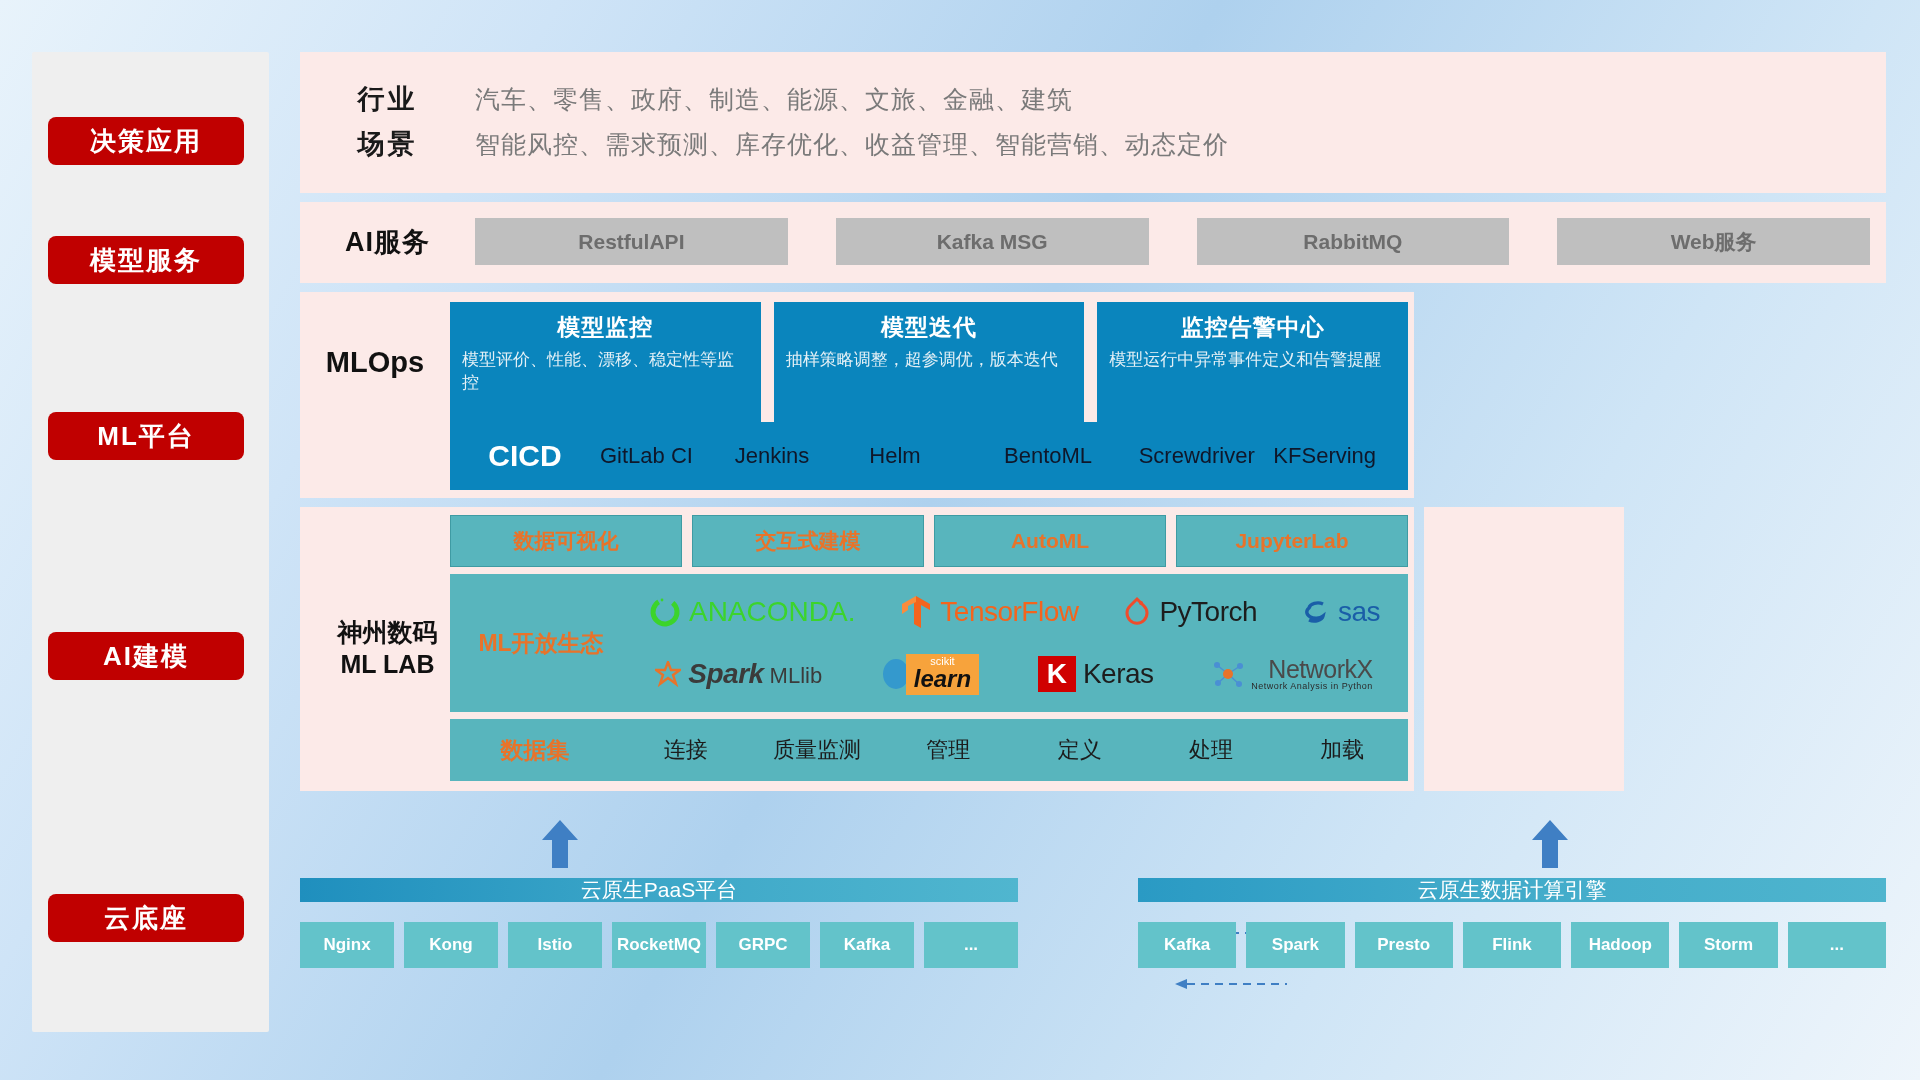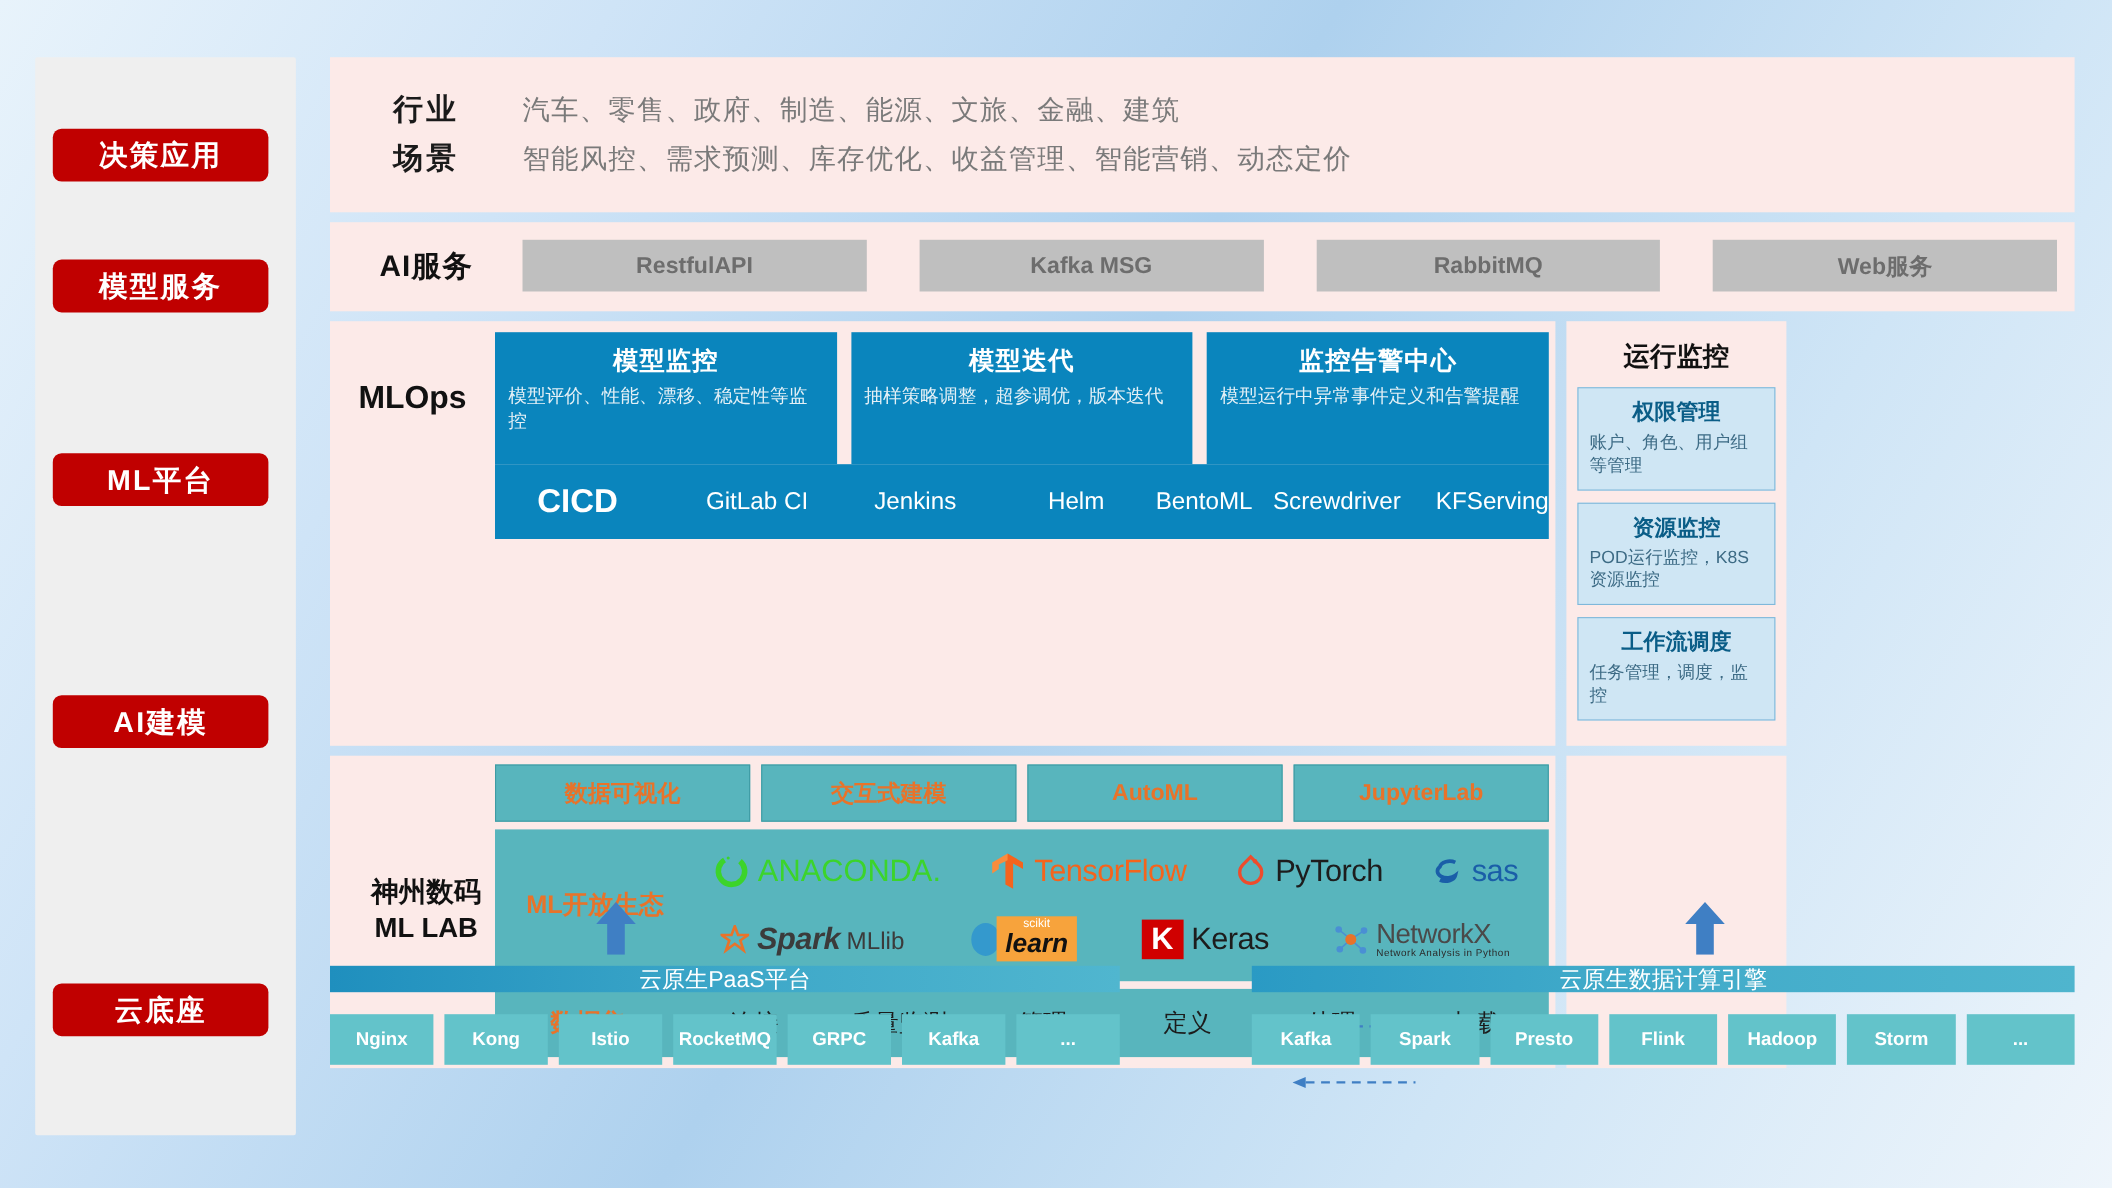--- a/index.html
+++ b/index.html
@@ -125,22 +125,22 @@
     overflow: hidden;
   }
   #cicd-title {
     width: 150px; flex: 0 0 150px;
     color: #fff; font-size: 30px; font-weight: bold;
     text-align: center;
   }
   #cicd-items { display: flex; flex: 1; }
   .cicd-item {
     flex: 1;
-    color: #ffffff; font-size: 22px;
-    text-align: right;
+    color: #0f172a; font-size: 22px;
+    text-align: left;
     line-height: 1.15;
     word-break: break-all;
   }
 
   
   #monitor-rail {
     width: 200px; flex: 0 0 200px;
     margin-left: 10px;
     background: #fceae8;
     padding: 10px 10px 12px 10px;
@@ -197,21 +197,21 @@
     display: flex; align-items: center;
     padding: 8px 6px;
     min-height: 135px;
   }
   #eco-label {
     width: 170px; flex: 0 0 170px;
     color: #e8732a; font-size: 23px; font-weight: bold;
     text-align: center;
   }
   #eco-logos { flex: 1; display: flex; flex-direction: column; gap: 2px; }
-  .logo-line { display: flex; align-items: center; justify-content: space-around; height: 60px; }
+  .logo-line { display: flex; align-items: center; justify-content: space-around; height: 60px; text-align: right; }
   .logo { display: flex; align-items: center; gap: 7px; }
   .logo-text { font-size: 28px; letter-spacing: -0.5px; }
 
   #dataset-row {
     background: #58b5bd;
     display: flex; align-items: center;
     height: 62px;
   }
   #dataset-label {
     width: 170px; flex: 0 0 170px;
@@ -350,35 +350,20 @@
           <div class="cicd-item">GitLab CI</div>
           <div class="cicd-item">Jenkins</div>
           <div class="cicd-item">Helm</div>
           <div class="cicd-item">BentoML</div>
           <div class="cicd-item">Screwdriver</div>
           <div class="cicd-item">KFServing</div>
         </div>
       </div>
     </div>
 
-    <div id="monitor-rail">
-      <div id="monitor-title">运行监控</div>
-      <div class="monitor-card">
-        <div class="monitor-card-title">权限管理</div>
-        <div class="monitor-card-desc">账户、角色、用户组等管理</div>
-      </div>
-      <div class="monitor-card">
-        <div class="monitor-card-title">资源监控</div>
-        <div class="monitor-card-desc">POD运行监控，K8S资源监控</div>
-      </div>
-      <div class="monitor-card">
-        <div class="monitor-card-title">工作流调度</div>
-        <div class="monitor-card-desc">任务管理，调度，监控</div>
-      </div>
-    </div>
   </div>
 
   <div id="band-modeling">
     <div id="modeling-main">
       <div id="modeling-label-cell">
         <div>
           <div>神州数码</div>
           <div>ML LAB</div>
         </div>
       </div>

